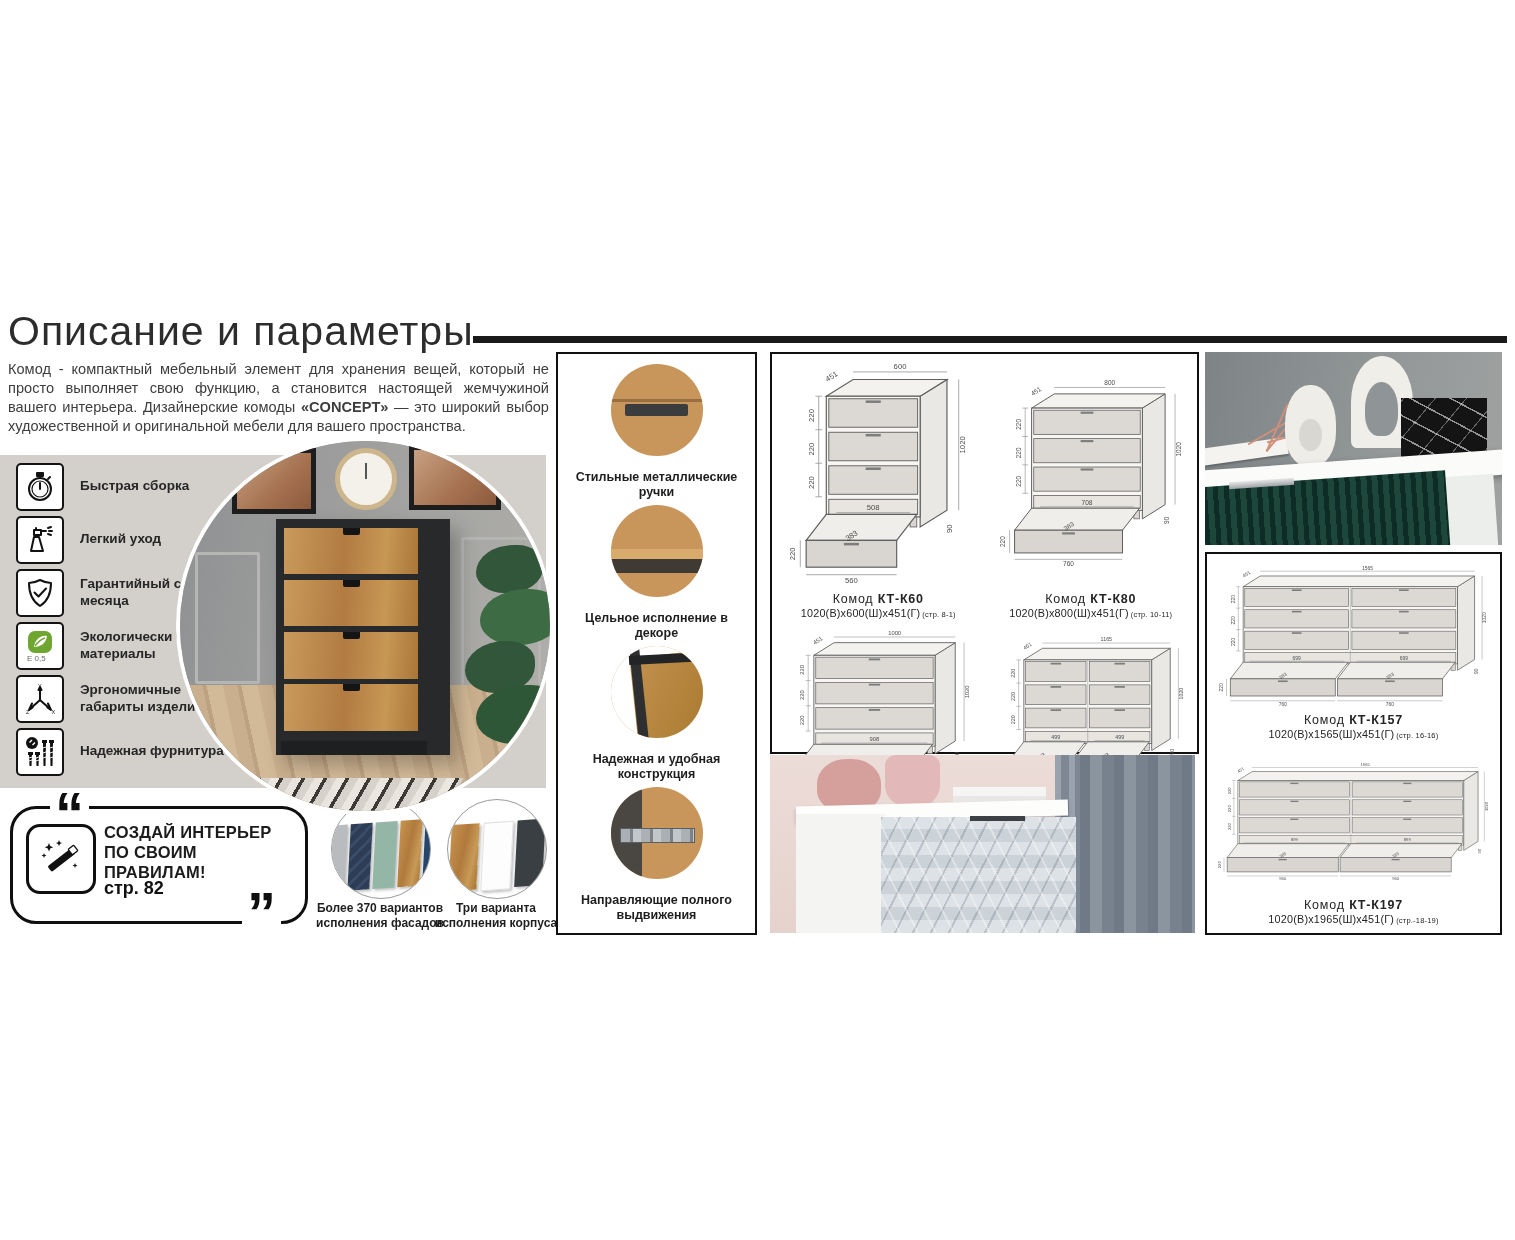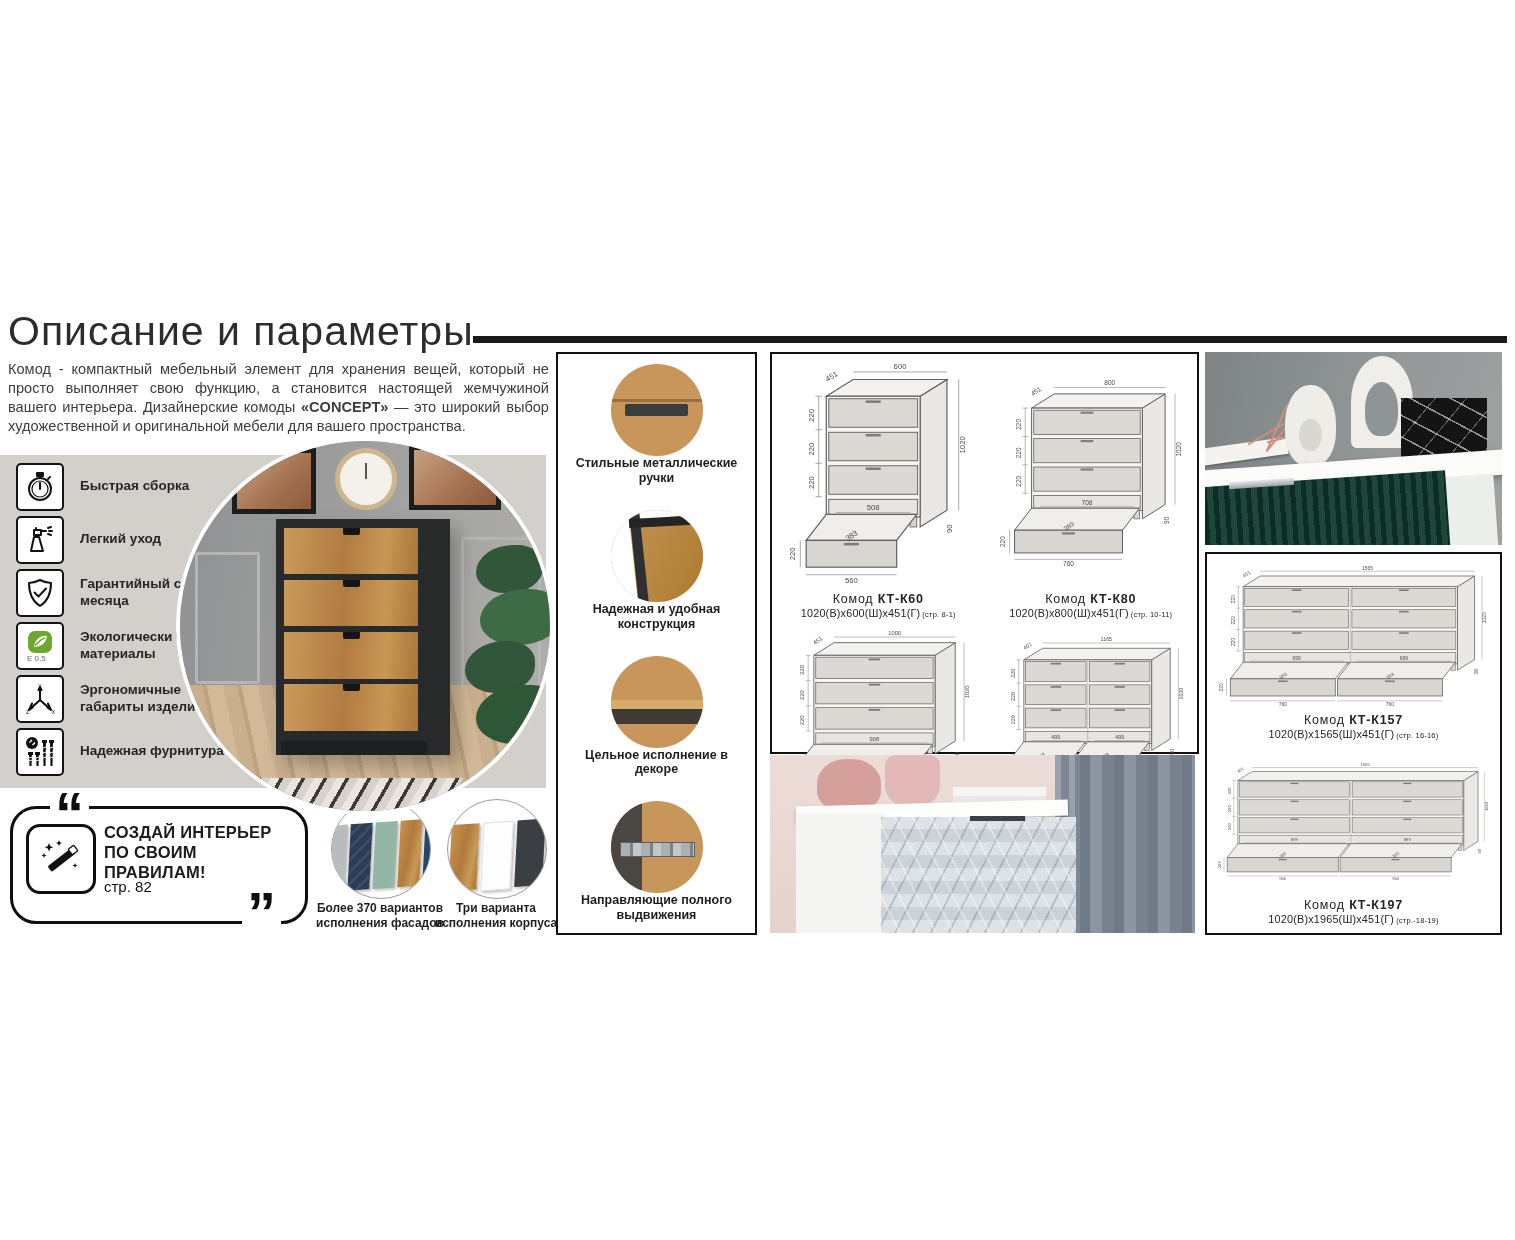--- a/index.html
+++ b/index.html
@@ -42,35 +42,35 @@
       transform:skewX(-30deg);opacity:.85;}
 
   
   #promo-box{left:10px;top:806px;width:292px;height:112px;border:3px solid #0f0f0f;border-radius:26px;background:#fff;}
   .quote{font-size:58px;font-weight:bold;color:#0f0f0f;line-height:.6;background:#fff;padding:0 5px;z-index:4;}
   #quote-open{left:50px;top:796px;height:34px;}
   #quote-close{left:242px;top:896px;height:30px;}
   #promo-icon-box{left:26px;top:824px;width:64px;height:64px;border:3px solid #0f0f0f;border-radius:14px;
       display:flex;align-items:center;justify-content:center;z-index:4;background:#fff;}
   #promo-text{left:104px;top:822px;width:188px;font-size:16.5px;font-weight:bold;color:#1c1c1c;line-height:1.22;letter-spacing:.2px;}
-  #promo-page{left:104px;top:878px;font-size:15px;font-weight:normal;color:#101010;}
+  #promo-page{left:104px;top:878px;font-size:18px;font-weight:bold;color:#101010;}
 
   
   .swatch-circle{width:98px;height:98px;border-radius:50%;border:1.5px solid #9a9a98;overflow:hidden;background:#fff;}
   #swatch1{left:331px;top:799px;} #swatch2{left:447px;top:799px;}
   .swatch-row{position:absolute;left:-8px;top:22px;display:flex;gap:3px;transform:rotate(-4deg);}
   .sw{width:22px;height:66px;transform:skewX(-7deg);box-shadow:2px 2px 3px rgba(0,0,0,.25);}
   .swatch-label{width:150px;text-align:center;font-size:12px;font-weight:bold;color:#1f1f1f;line-height:1.25;}
   #swatch1-label{left:305px;top:901px;} #swatch2-label{left:421px;top:901px;text-align:center;}
   .wood{background:linear-gradient(100deg,#c6934f,#b07a3c 45%,#c89a57 75%,#a7752f);}
 
   
   #mid-col{left:556px;top:352px;width:201px;height:583px;border:2.5px solid #101010;background:#fff;
       display:flex;flex-direction:column;justify-content:space-between;padding:10px 4px;box-sizing:border-box;}
-  .callout{display:flex;flex-direction:column;align-items:center;gap:0;}
+  .callout{display:flex;flex-direction:column;align-items:center;gap:14px;}
   .callout-circle{width:92px;height:92px;border-radius:50%;overflow:hidden;position:relative;background:#c8955a;}
   .callout-label{font-size:12.5px;font-weight:bold;color:#1e1e1e;text-align:center;line-height:1.18;width:180px;}
   .co-bar{position:absolute;left:16%;top:44%;width:68%;height:13%;background:#3a3c3e;border-radius:2px;}
   .co-seam{position:absolute;left:0;top:38%;width:100%;height:3px;background:rgba(60,40,20,.35);}
   .co2-bg{position:absolute;inset:0;background:#fff;}
   .co2-panel{position:absolute;right:-6%;top:8%;width:80%;height:100%;background:linear-gradient(120deg,#c2914f,#a9782e);transform:rotate(-6deg);}
   .co2-frame-v{position:absolute;left:26%;top:-4%;width:11%;height:112%;background:#2d2f31;transform:rotate(-6deg);}
   .co2-frame-h{position:absolute;left:20%;top:8%;width:85%;height:10%;background:#222426;transform:rotate(-3deg);}
   .co3-slot{position:absolute;left:0;top:58%;width:100%;height:16%;background:#3f3a33;}
   .co3-shelf{position:absolute;left:0;top:48%;width:100%;height:10%;background:#d8ab6d;}
@@ -323,33 +323,33 @@
   <div class="abs" id="mid-col">
     <div class="callout">
       <div class="callout-circle">
           <div class="co-seam"></div>
           <div class="co-bar"></div>
         </div>
       <div class="callout-label">Стильные металлические ручки</div>
     </div>
     <div class="callout">
       <div class="callout-circle">
+          <div class="co3-shelf"></div>
+          <div class="co3-slot"></div>
+        </div>
+      <div class="callout-label">Цельное исполнение в декоре</div>
+    </div>
+    <div class="callout">
+      <div class="callout-circle">
           <div class="co2-bg"></div>
           <div class="co2-panel"></div>
           <div class="co2-frame-v"></div>
           <div class="co2-frame-h"></div>
         </div>
       <div class="callout-label">Надежная и удобная конструкция</div>
-    </div>
-    <div class="callout">
-      <div class="callout-circle">
-          <div class="co3-shelf"></div>
-          <div class="co3-slot"></div>
-        </div>
-      <div class="callout-label">Цельное исполнение в декоре</div>
     </div>
     <div class="callout">
       <div class="callout-circle">
           <div class="co4-dark"></div>
           <div class="co4-rail"></div>
         </div>
       <div class="callout-label">Направляющие полного выдвижения</div>
     </div>
   </div>
 

